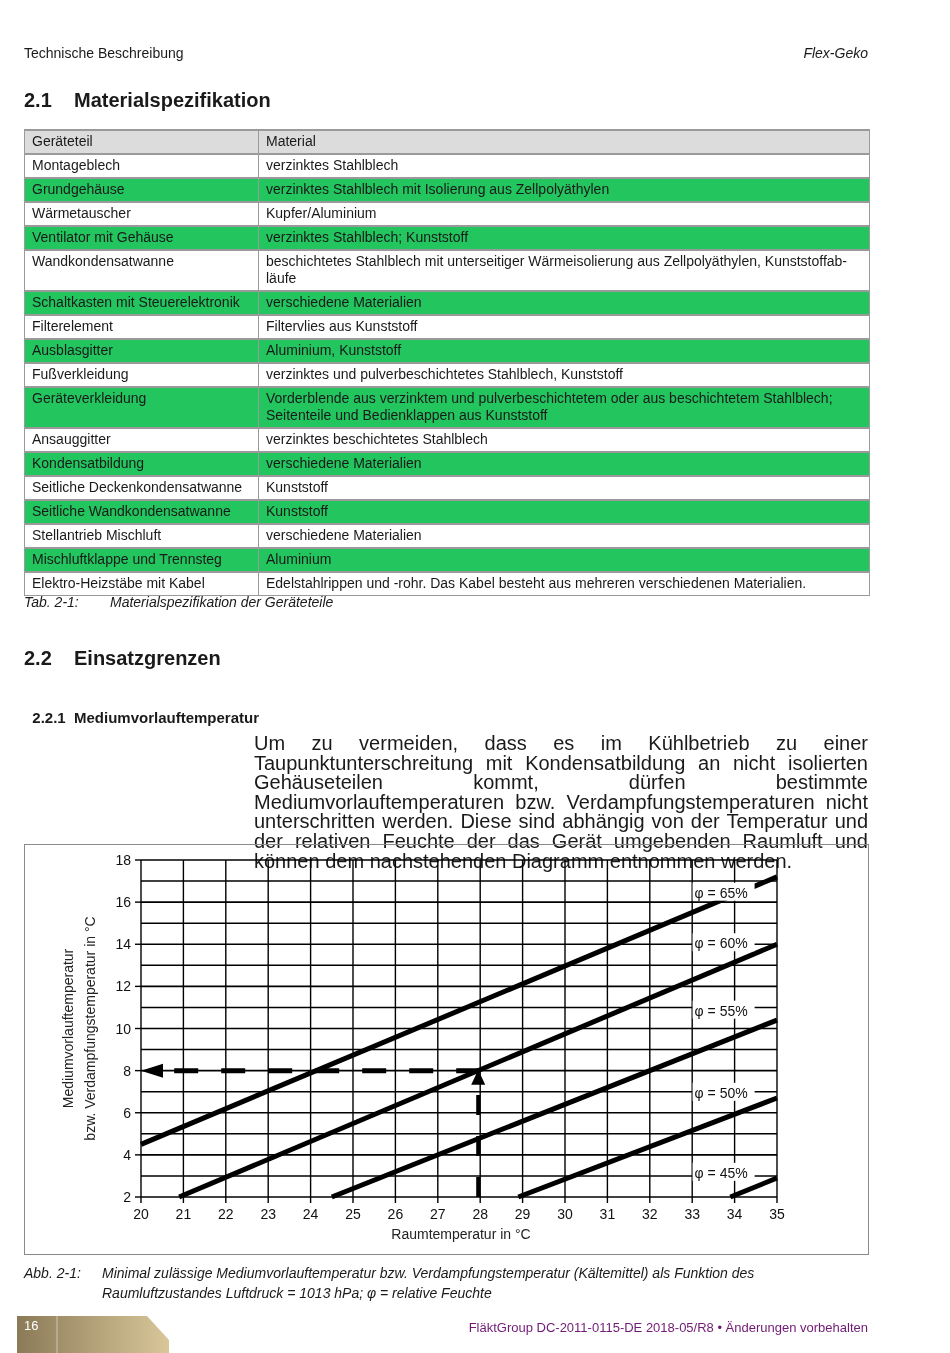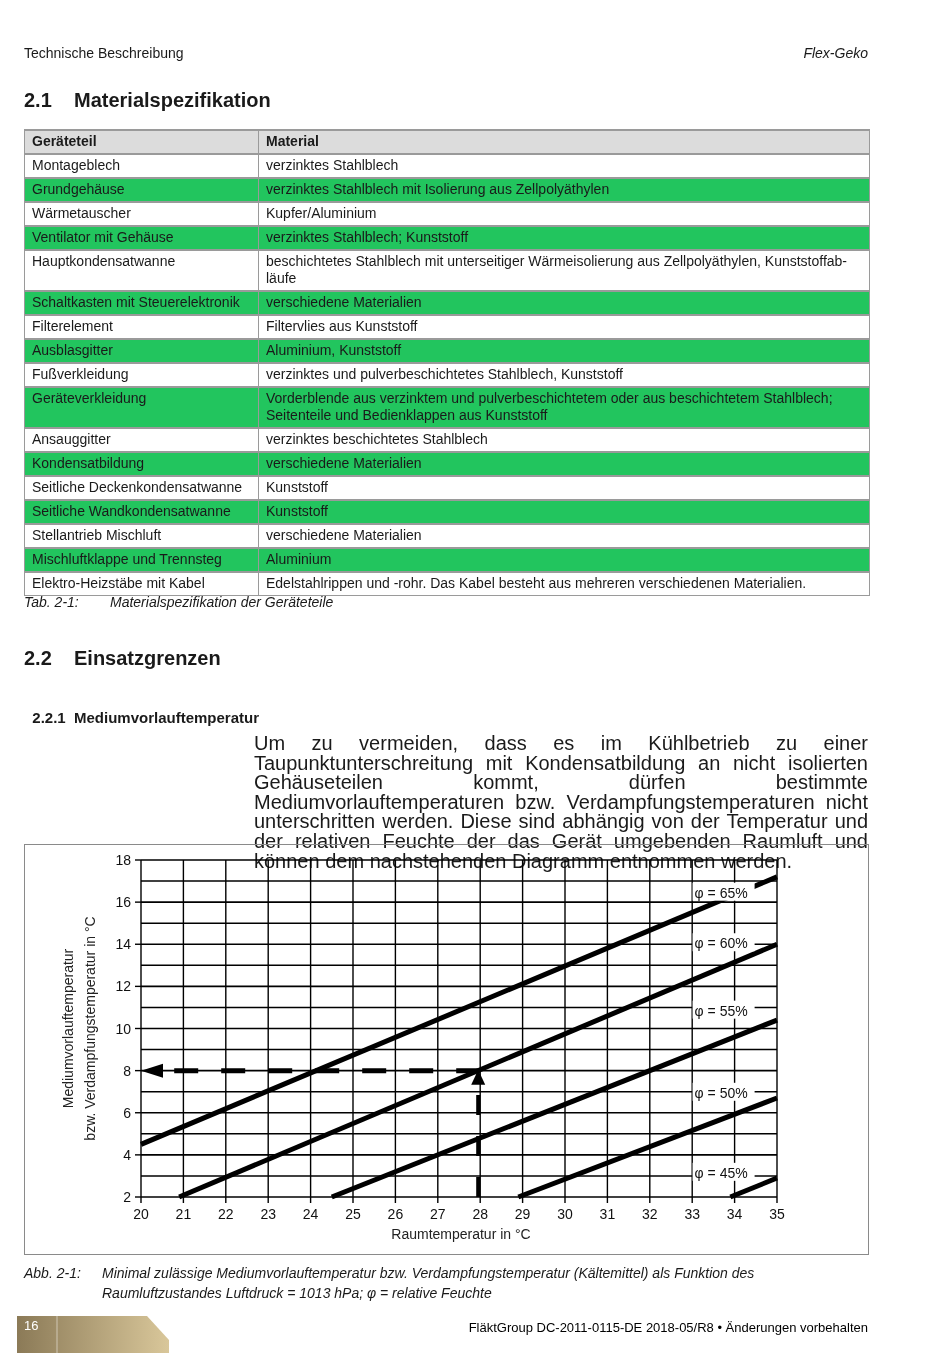--- a/index.html
+++ b/index.html
@@ -5,35 +5,35 @@
   html, body { margin: 0; padding: 0; background: #fff; }
   body { width: 950px; height: 1353px; position: relative; font-family: "Liberation Sans", sans-serif; color: #1a1a1a; overflow: hidden; }
   .hdr-left { position: absolute; left: 24px; top: 45px; font-size: 14px; }
   .hdr-right { position: absolute; right: 82px; top: 45px; font-size: 14px; font-style: italic; }
   h2 { position: absolute; margin: 0; font-size: 20px; font-weight: bold; left: 24px; }
   h2 .num { display: inline-block; width: 50px; }
   h3 { position: absolute; margin: 0; font-size: 15px; font-weight: bold; left: 24px; text-align: center; }
   h3 .num { display: inline-block; width: 50px; }
   table.spec { position: absolute; left: 24px; top: 129px; width: 846px; border-collapse: collapse; font-size: 14px; }
   table.spec td, table.spec th { border: 1px solid #9a9a9a; padding: 2px 7px 3px 7px; text-align: left; vertical-align: top; line-height: 17px; }
-  table.spec th { font-weight: bold; background: #dcdcdc; }
+  table.spec th { font-weight: normal; background: #dcdcdc; }
   table.spec tr.alt td { background: #22c55e; }
   table.spec td.c1, table.spec th.c1 { width: 219px; }
   table.spec tr { border-top: 2px solid #9a9a9a; }
   .caption { position: absolute; left: 24px; font-size: 14px; font-style: italic; }
   .caption .lbl { display: inline-block; width: 86px; }
   .para { position: absolute; left: 254px; top: 734px; width: 614px; font-size: 20px; line-height: 19.6px; text-align: justify; }
   .chart-box { position: absolute; left: 24px; top: 844px; width: 845px; height: 411px; border: 1.5px solid #8a8a8a; box-sizing: border-box; }
   .chart-box svg { position: absolute; left: 0; top: 0; }
   .fig-caption { position: absolute; left: 24px; top: 1263px; width: 850px; font-size: 14px; font-style: italic; line-height: 20px; }
   .fig-caption .lbl { position: absolute; left: 0; top: 0; width: 78px; }
   .fig-caption .txt { margin-left: 78px; display: block; }
   .footer-bar { position: absolute; left: 17px; top: 1316px; width: 152px; height: 38px; }
   .page-num { position: absolute; left: 24px; top: 1318px; font-size: 13px; color: #fff; }
-  .footer-right { position: absolute; right: 82px; top: 1320px; font-size: 13px; color: #000000; }
+  .footer-right { position: absolute; right: 82px; top: 1320px; font-size: 13px; color: #701a75; }
 </style>
 </head>
 <body>
 
 <div class="hdr-left">Technische Beschreibung</div>
 <div class="hdr-right">Flex-Geko</div>
 
 <h2 style="top:89px"><span class="num">2.1</span><span>Materialspezifikation</span></h2>
 
 <table class="spec">
@@ -54,21 +54,21 @@
       </tr>
       <tr>
         <td class="c1">Wärmetauscher</td>
         <td>Kupfer/Aluminium</td>
       </tr>
       <tr class="alt">
         <td class="c1">Ventilator mit Gehäuse</td>
         <td>verzinktes Stahlblech; Kunststoff</td>
       </tr>
       <tr>
-        <td class="c1">Hauptkondensatwanne</td>
+        <td class="c1">Wandkondensatwanne</td>
         <td>beschichtetes Stahlblech mit unterseitiger Wärmeisolierung aus Zellpolyäthylen, Kunststoffab-läufe</td>
       </tr>
       <tr class="alt">
         <td class="c1">Schaltkasten mit Steuerelektronik</td>
         <td>verschiedene Materialien</td>
       </tr>
       <tr>
         <td class="c1">Filterelement</td>
         <td>Filtervlies aus Kunststoff</td>
       </tr>

